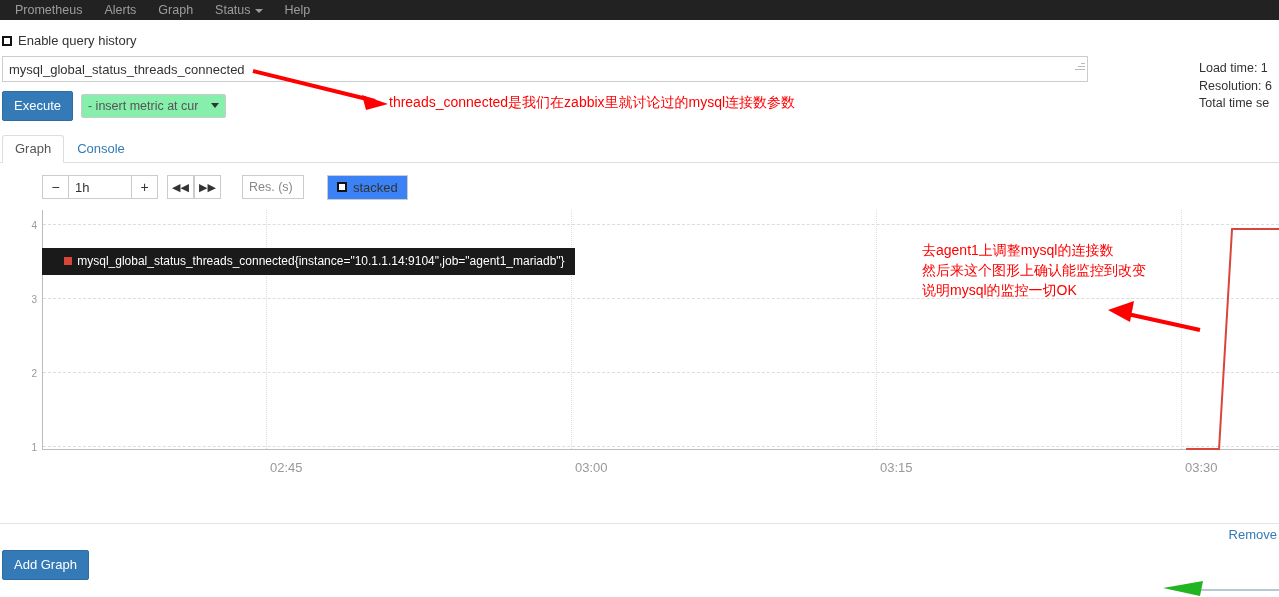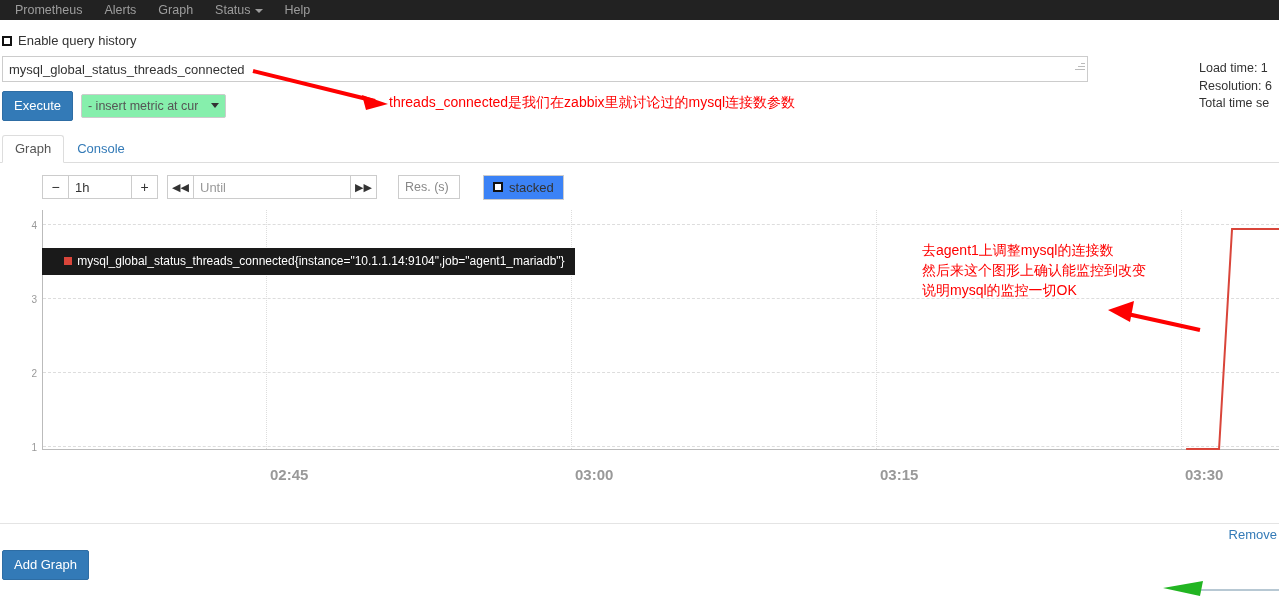--- a/index.html
+++ b/index.html
@@ -259,26 +259,25 @@
     right: 100%;
     margin-right: 6px;
     transform: translateY(-50%);
     font-size: 10px;
     color: #999;
     white-space: nowrap;
   }
   .xtick {
     position: absolute;
     top: 100%;
-    margin-top: 17px;
-    font-size: 15px;
+    margin-top: 11px;
+    font-size: 13px;
     color: #999;
     padding-left: 3px;
     white-space: nowrap;
-    font-weight: bold;
   }
   .series-svg {
     position: absolute;
     left: 0; top: 0;
     width: 100%; height: 100%;
     overflow: visible;
   }
 
   
   .legend {
@@ -402,21 +401,20 @@
 
 <div class="graph-controls">
   <div class="ctrl-group">
     <div class="ctrl-btn">−</div>
     <input class="ctrl-input" type="text" value="1h" style="">
     <div class="ctrl-btn">+</div>
   </div>
 
   <div class="ctrl-group">
     <div class="ctrl-btn" style="font-size:11px;">◀◀</div>
-    <input class="ctrl-input until" type="text" placeholder="Until" style="">
     <div class="ctrl-btn" style="font-size:11px;">▶▶</div>
   </div>
 
   <input class="res-input" type="text" placeholder="Res. (s)" style="">
 
   <div class="stacked-box">
     <span class="checkbox-sq"></span>
     <span>stacked</span>
   </div>
 </div>

